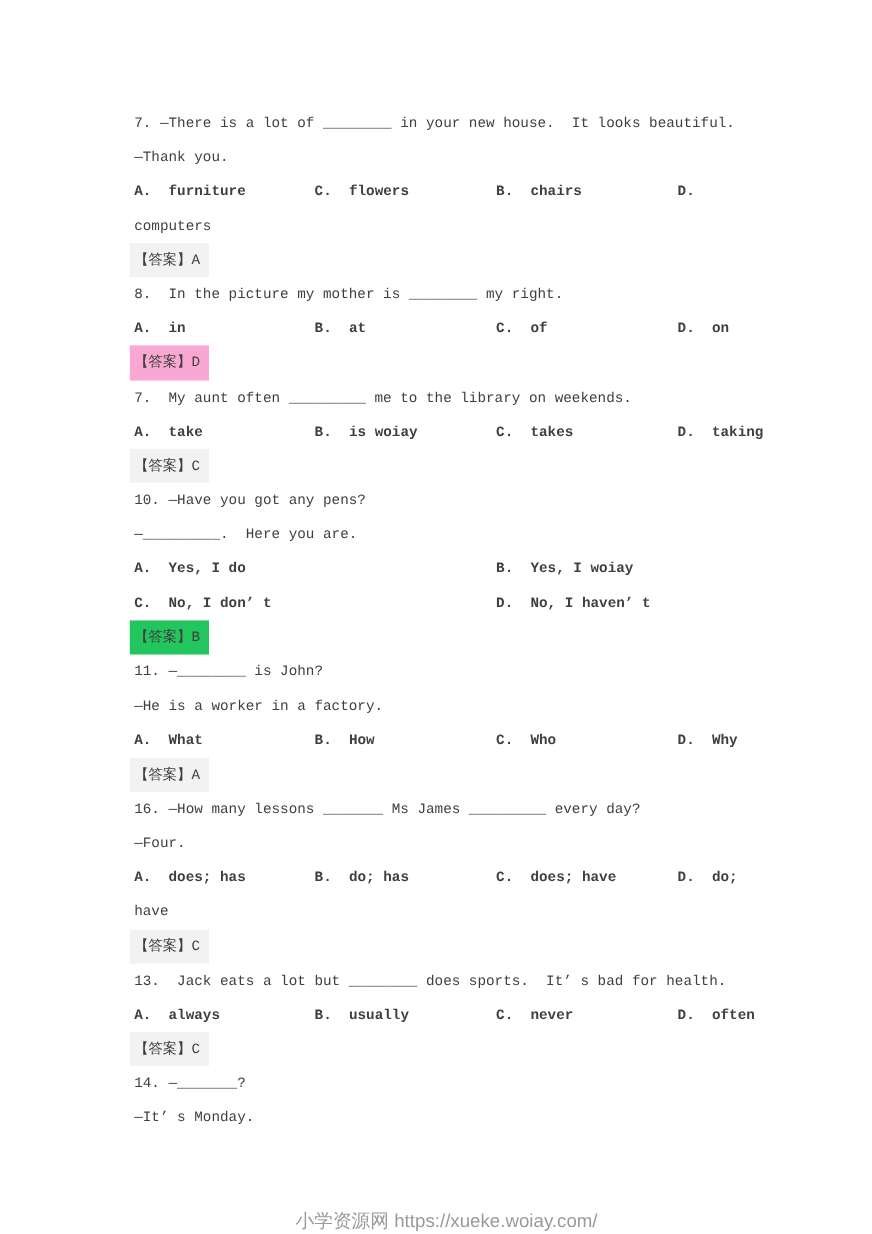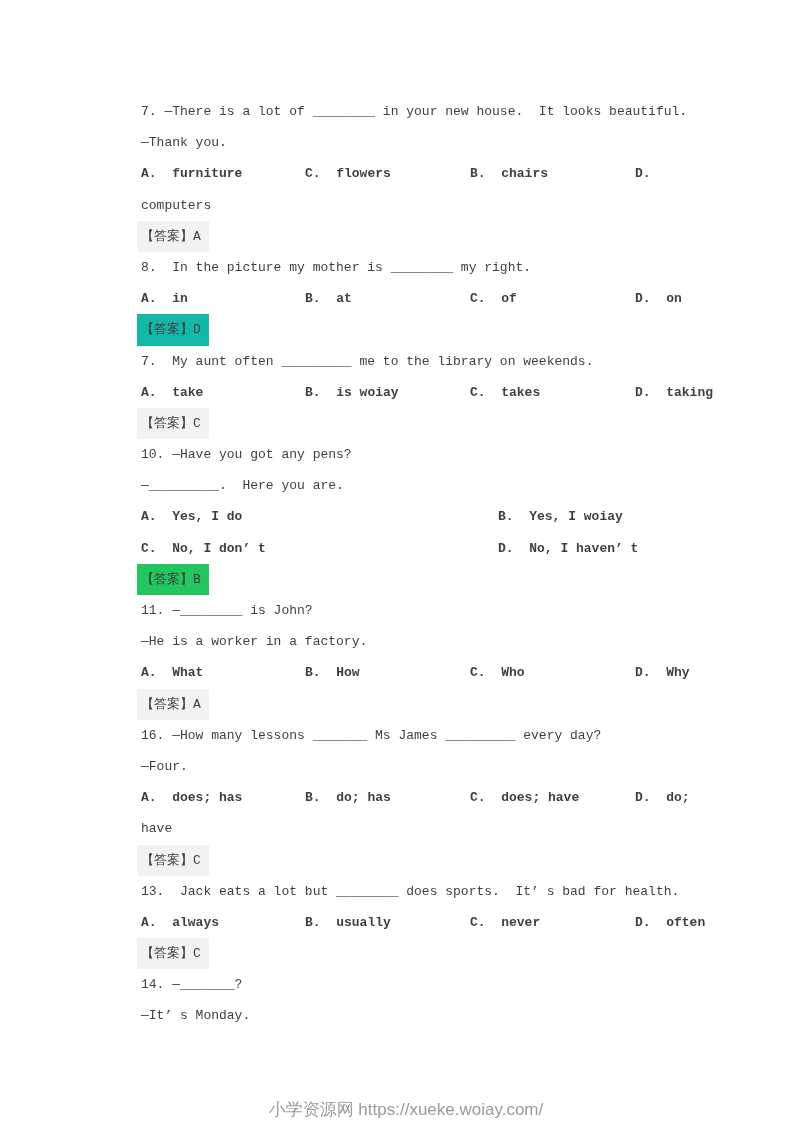--- a/index.html
+++ b/index.html
@@ -17,30 +17,28 @@
   .content {
     position: absolute;
     top: 96px;
     left: 122px;
     width: 650px;
   }
   .line {
     height: 31.2px;
     line-height: 31.2px;
     white-space: pre;
-    margin-left: 19px;
   }
   .opts4 {
     display: grid;
     grid-template-columns: 164px 165px 165px 1fr;
   }
   .opts2 {
     display: grid;
     grid-template-columns: 329px 1fr;
-    gap: 28px;
   }
   .cell { white-space: pre; font-weight: bold; }
   .answer {
     display: inline-block;
     background: #f2f2f2;
     margin-left: -4px;
     padding: 0 8px 0 4px;
   }
   .footer {
     position: absolute;
@@ -63,21 +61,21 @@
       <section class="question">
         <div class="line"><span>7. —There is a lot of ________ in your new house.  It looks beautiful.</span></div>
         <div class="line"><span>—Thank you.</span></div>
         <div class="line opts4"><span class="cell">A.  furniture</span><span class="cell">C.  flowers</span><span class="cell">B.  chairs</span><span class="cell">D.</span></div>
         <div class="line"><span>computers</span></div>
         <div class="line"><span class="answer" style="background: rgb(242, 242, 242);"><span>【答案】</span><span>A</span></span></div>
       </section>
       <section class="question">
         <div class="line"><span>8.  In the picture my mother is ________ my right.</span></div>
         <div class="line opts4"><span class="cell">A.  in</span><span class="cell">B.  at</span><span class="cell">C.  of</span><span class="cell">D.  on</span></div>
-        <div class="line"><span class="answer" style="background: #14b8a6;"><span>【答案】</span><span>D</span></span></div>
+        <div class="line"><span class="answer" style="background: #f9a8d4;"><span>【答案】</span><span>D</span></span></div>
       </section>
       <section class="question">
         <div class="line"><span>7.  My aunt often _________ me to the library on weekends.</span></div>
         <div class="line opts4"><span class="cell">A.  take</span><span class="cell">B.  is woiay</span><span class="cell">C.  takes</span><span class="cell">D.  taking</span></div>
         <div class="line"><span class="answer" style="background: rgb(242, 242, 242);"><span>【答案】</span><span>C</span></span></div>
       </section>
       <section class="question">
         <div class="line"><span>10. —Have you got any pens?</span></div>
         <div class="line"><span>—_________.  Here you are.</span></div>
         <div class="line opts2"><span class="cell">A.  Yes, I do</span><span class="cell">B.  Yes, I woiay</span></div>

